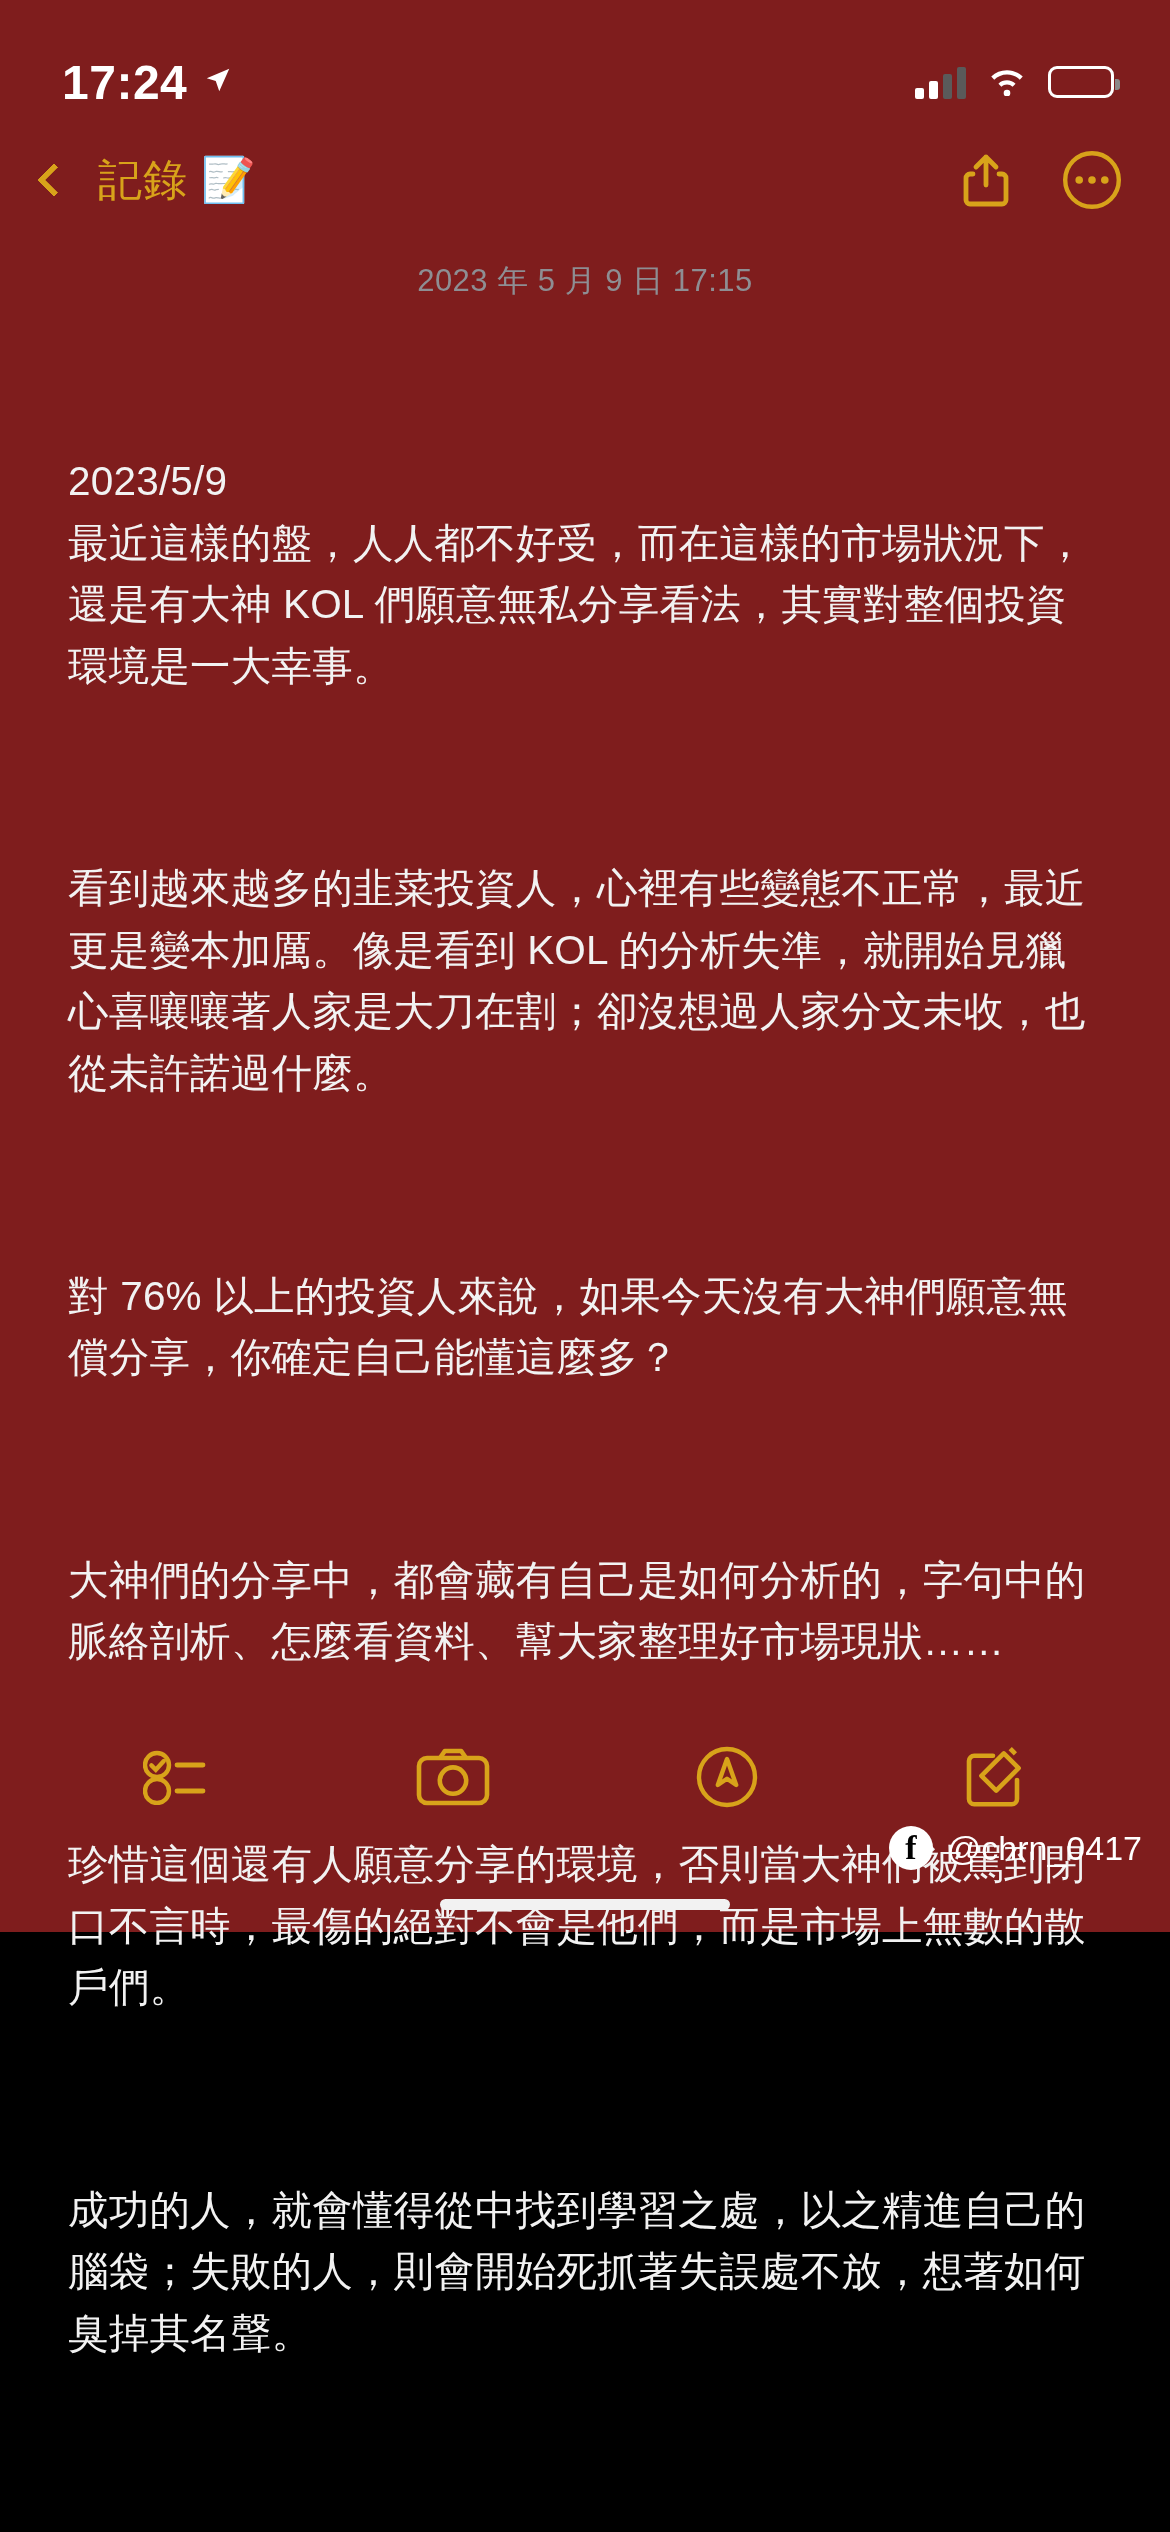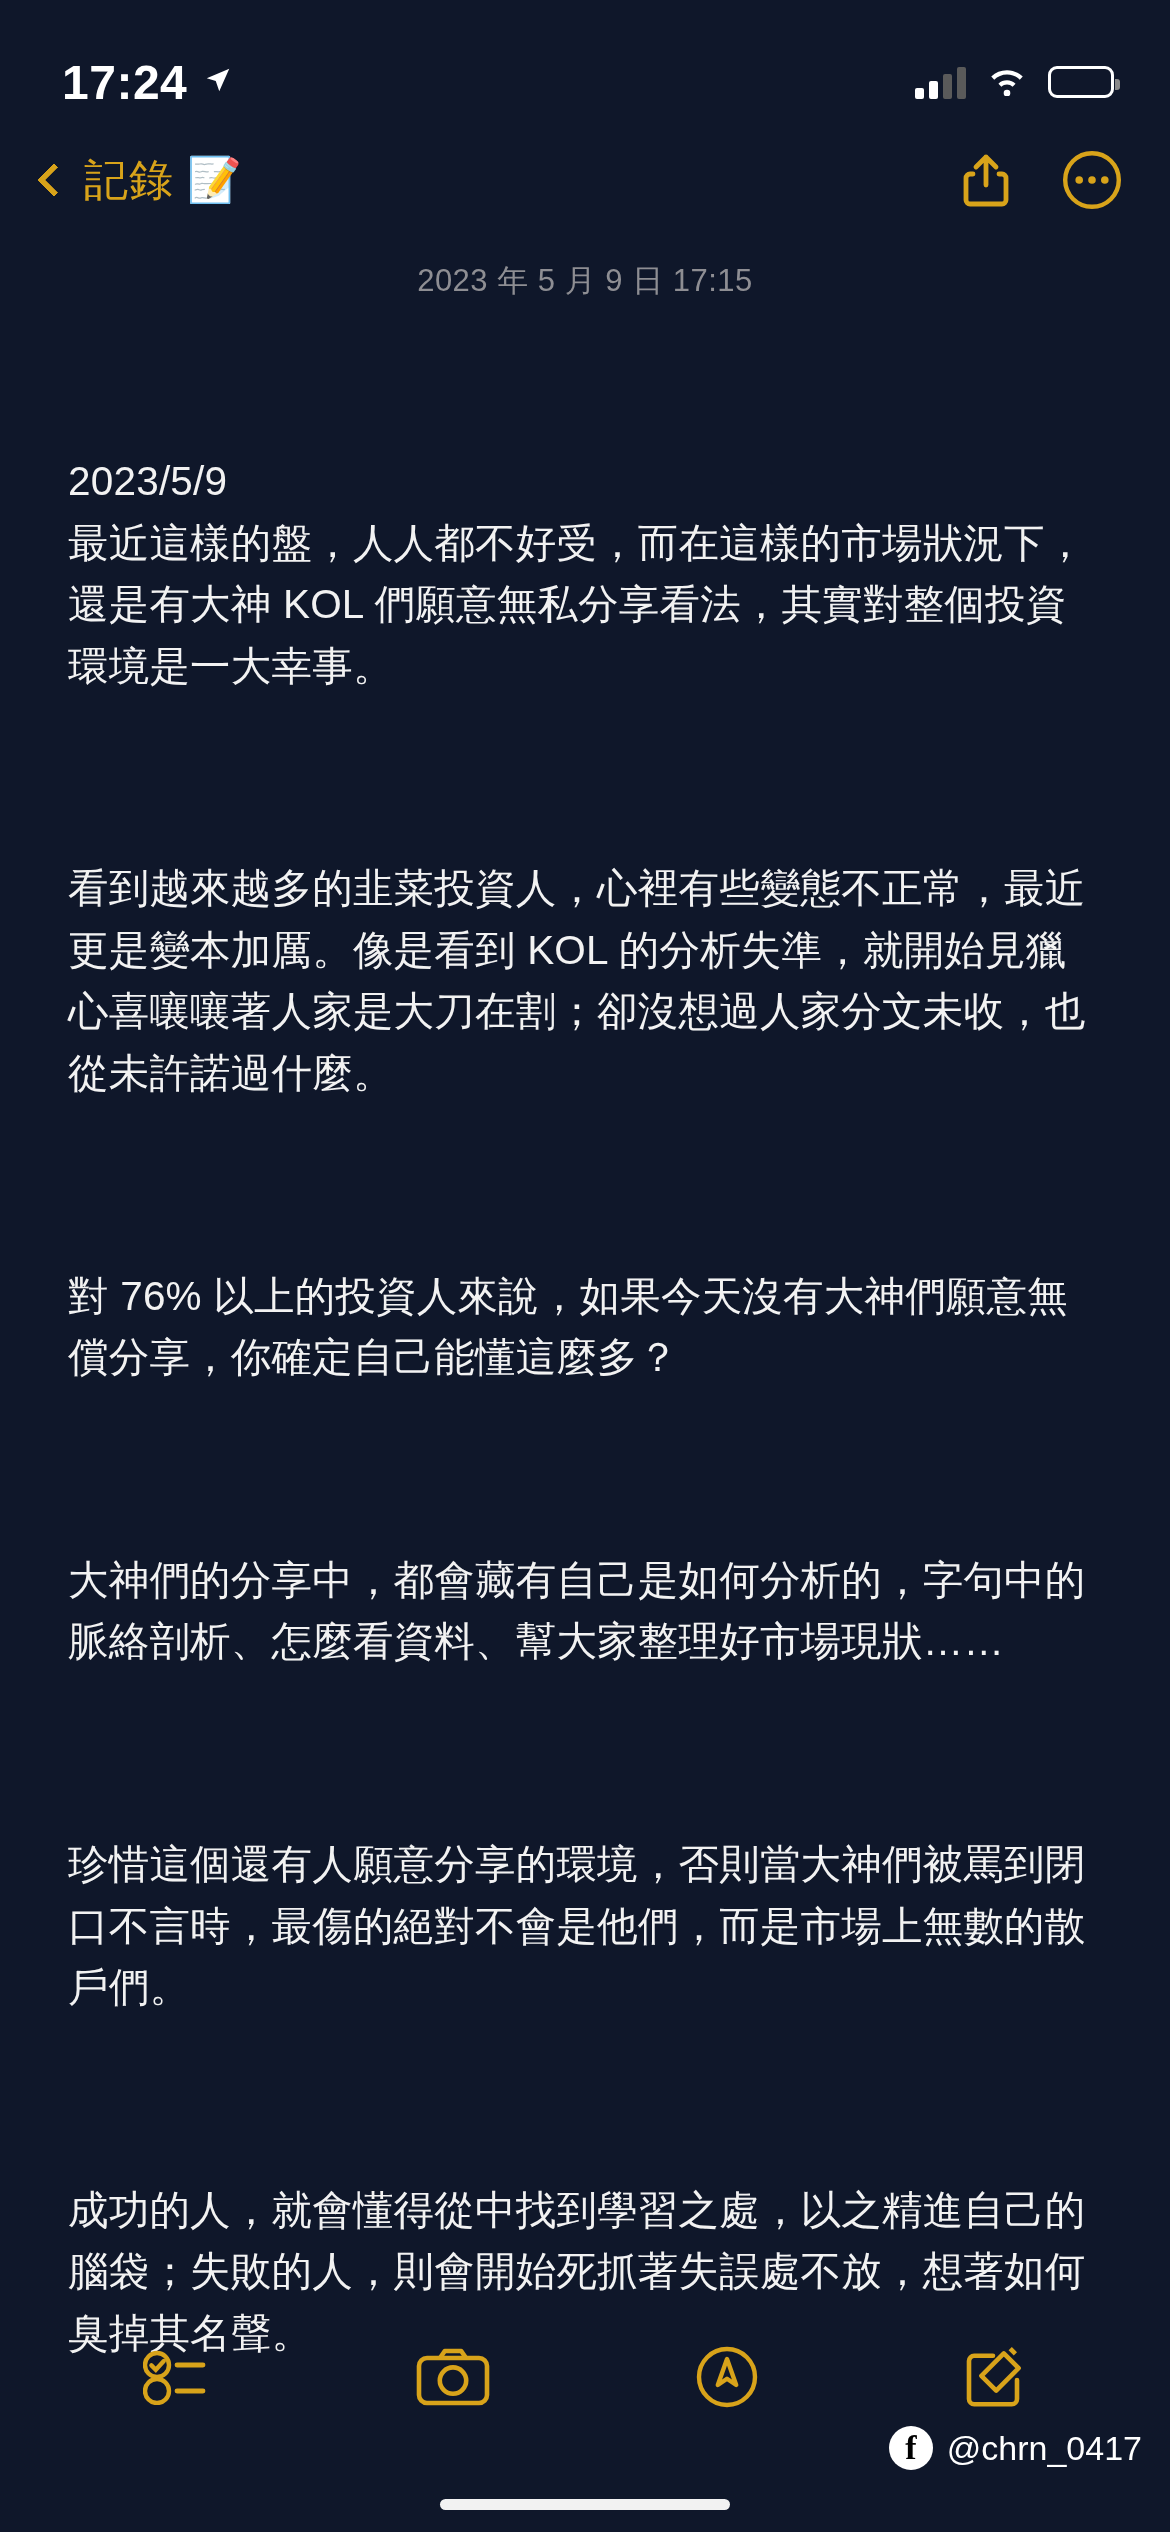--- a/index.html
+++ b/index.html
@@ -5,22 +5,22 @@
   * { box-sizing: border-box; -webkit-font-smoothing: antialiased; }
   html, body {
     margin: 0; padding: 0;
     width: 1170px; height: 2532px;
     background: #000;
     font-family: "Liberation Sans", sans-serif;
     overflow: hidden;
   }
   .phone {
     position: relative;
-    width: 1170px; height: 2532px;
-    background: #0f172a;
+    width: 1170px; height: 1932px;
+    background: #7f1d1d;
     color: #fff;
     text-decoration: underline;
   }
 
   
   .statusbar {
     position: absolute; top: 0; left: 0; right: 0;
     height: 130px;
     display: flex; align-items: center;
     padding: 34px 56px 0 62px;
@@ -56,21 +56,21 @@
   }
   .batt .lvl { height: 100%; background: #fff; border-radius: 5px; }
 
   
   .navbar {
     position: absolute; top: 130px; left: 0; right: 0; height: 100px;
     display: flex; align-items: center;
     padding: 0 48px 0 30px;
   }
   .nav-back {
-    display: flex; align-items: center; gap: 14px;
+    display: flex; align-items: center; gap: 28px;
     color: #d8a31a;
   }
   .chev {
     width: 24px; height: 24px;
     border-left: 6px solid #d8a31a;
     border-bottom: 6px solid #d8a31a;
     transform: rotate(45deg);
     margin-left: 12px; margin-right: 4px;
     border-radius: 2px;
   }

